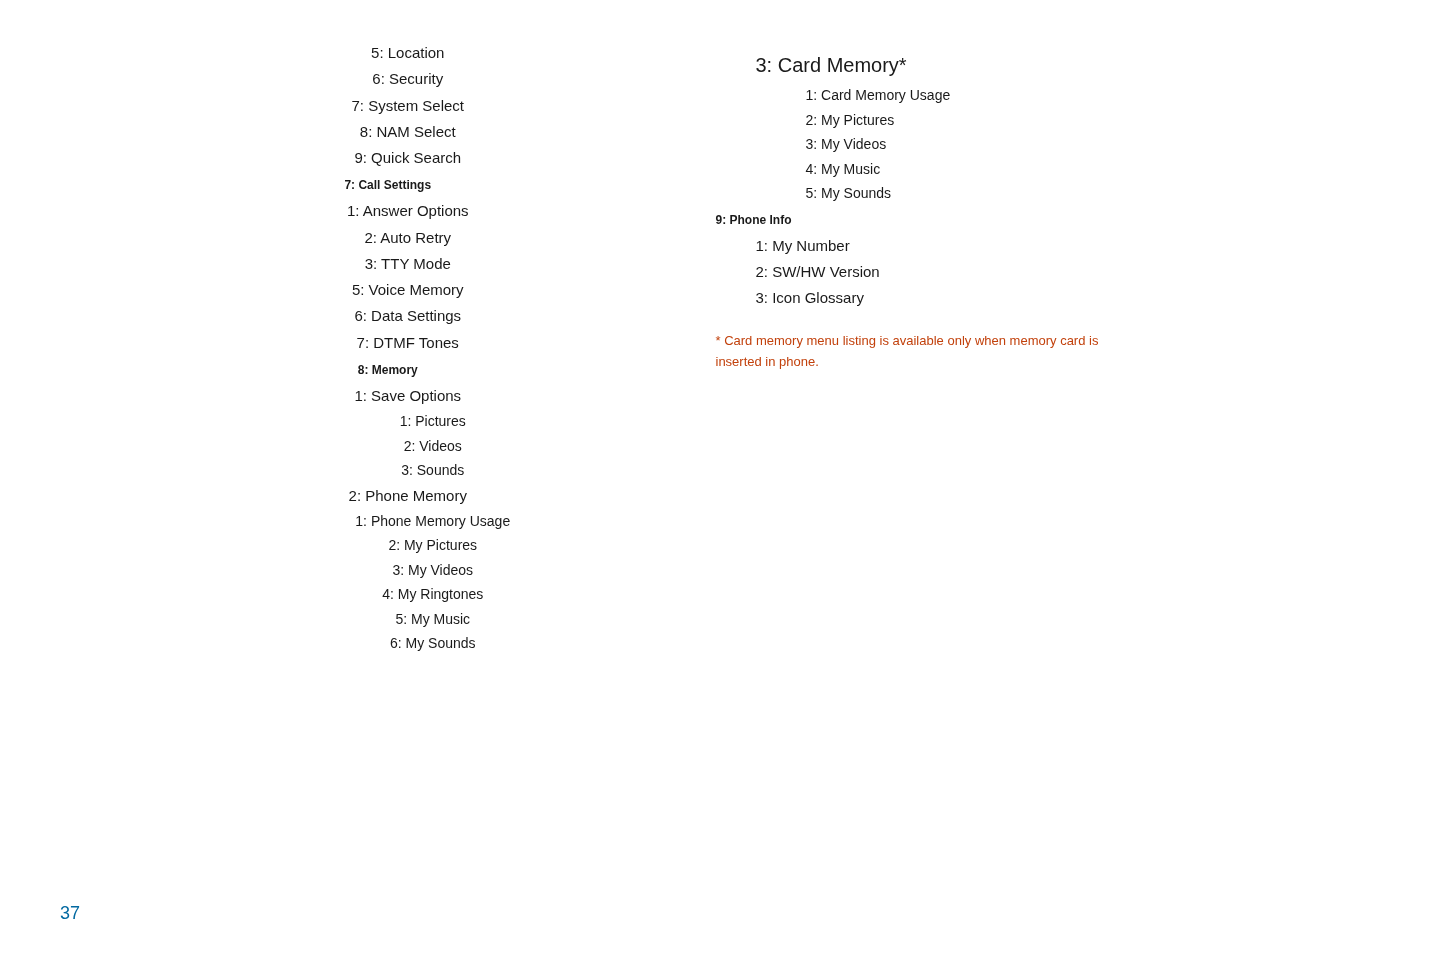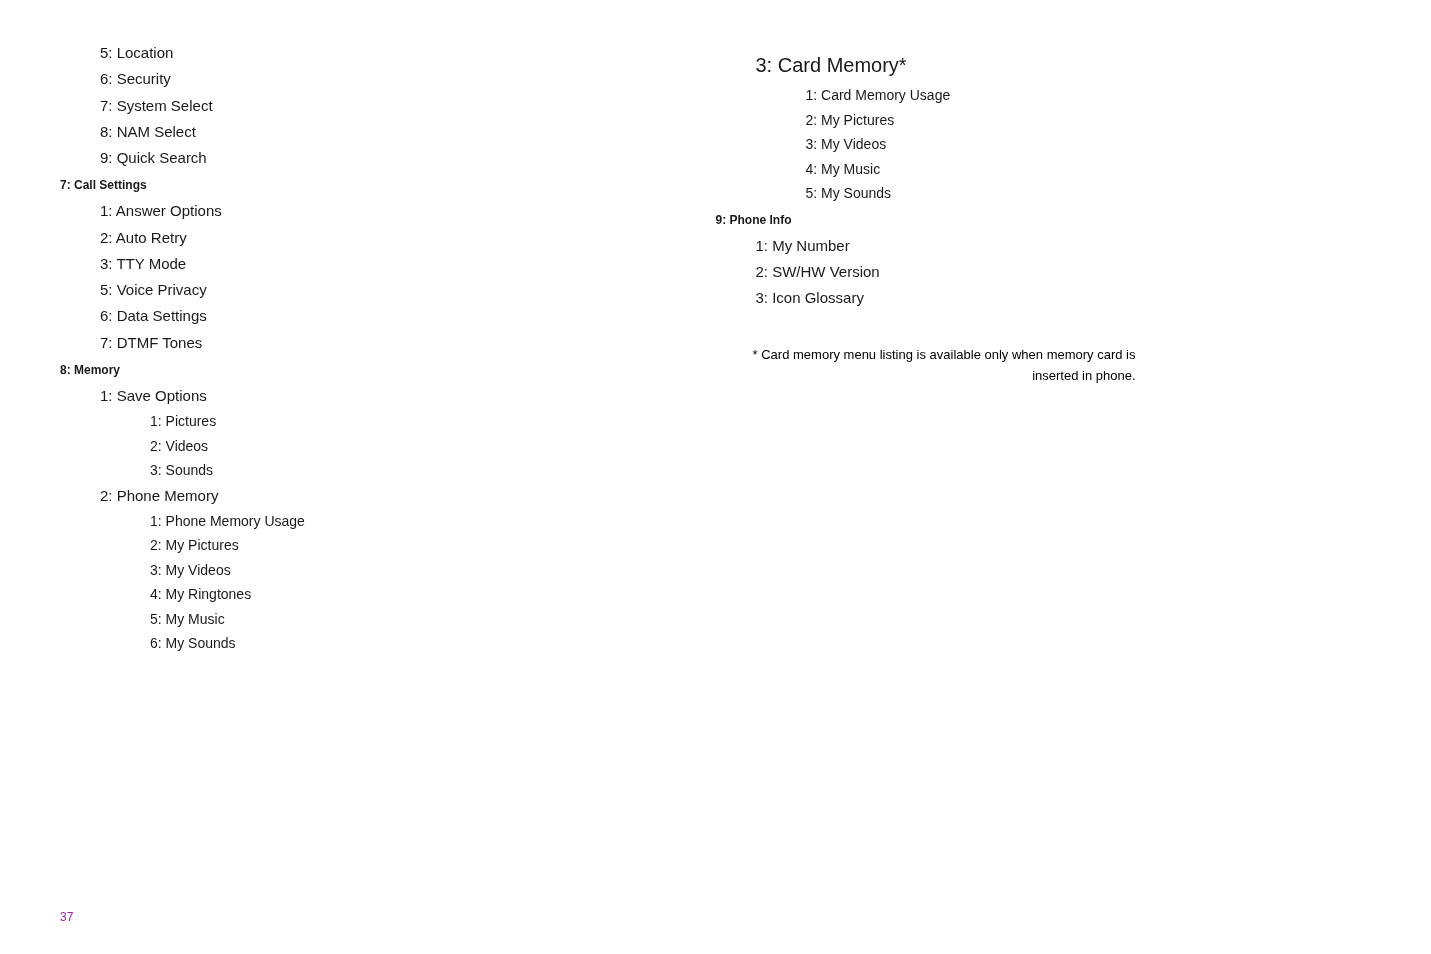--- a/index.html
+++ b/index.html
@@ -20,20 +20,21 @@
 
     .page-container {
       display: flex;
       padding: 30px 60px 60px 60px;
       gap: 0;
     }
 
     .left-column {
       width: 50%;
       padding-top: 10px;
+      text-align: center;
     }
 
     .right-column {
       width: 50%;
       padding-top: 10px;
     }
 
     .menu-list {
       list-style: none;
       line-height: 1.75;
@@ -61,52 +62,51 @@
 
     .level2-bold {
       font-size: 20px;
       font-weight: normal;
       padding-left: 40px;
       margin-top: 8px;
     }
 
     .footnote {
       font-size: 13px;
-      color: #000000;
-      margin-top: 34px;
+      color: #c2410c;
+      margin-top: 20px;
       max-width: 420px;
       line-height: 1.6;
-      text-align: right;
     }
 
     .page-number {
       position: absolute;
       bottom: 30px;
       left: 60px;
-      font-size: 12px;
-      color: #a21caf;
+      font-size: 18px;
+      color: #0369a1;
     }
   </style>
 </head>
 <body>
 
 <div class="page-container">
 
   <div class="left-column">
     <ul class="menu-list">
     <li class="level2">5: Location</li>
         <li class="level2">6: Security</li>
         <li class="level2">7: System Select</li>
         <li class="level2">8: NAM Select</li>
         <li class="level2">9: Quick Search</li>
         <li class="level1">7: Call Settings</li>
         <li class="level2">1: Answer Options</li>
         <li class="level2">2: Auto Retry</li>
         <li class="level2">3: TTY Mode</li>
-        <li class="level2">5: Voice Privacy</li>
+        <li class="level2">5: Voice Memory</li>
         <li class="level2">6: Data Settings</li>
         <li class="level2">7: DTMF Tones</li>
         <li class="level1">8: Memory</li>
         <li class="level2">1: Save Options</li>
         <li class="level3">1: Pictures</li>
         <li class="level3">2: Videos</li>
         <li class="level3">3: Sounds</li>
         <li class="level2">2: Phone Memory</li>
         <li class="level3">1: Phone Memory Usage</li>
         <li class="level3">2: My Pictures</li>

